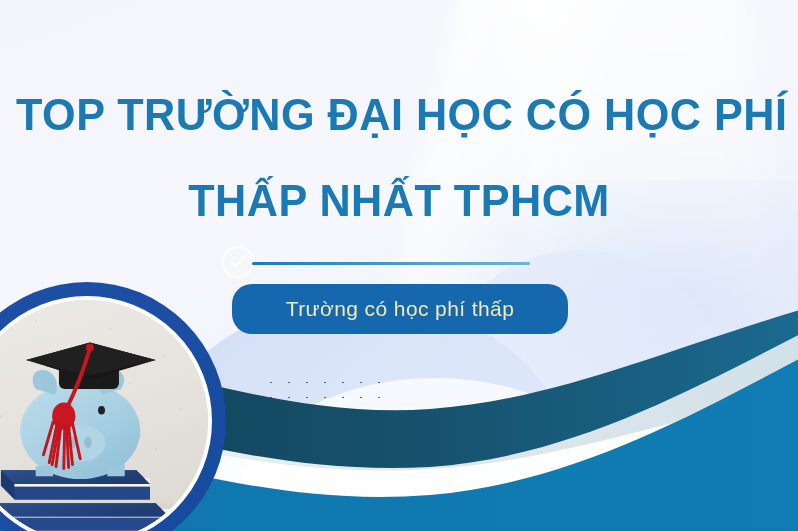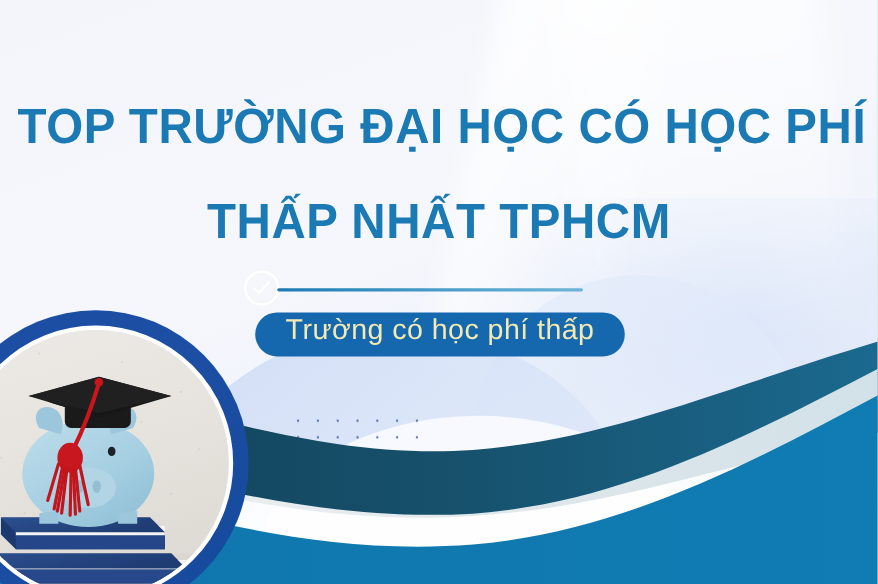--- a/index.html
+++ b/index.html
@@ -173,28 +173,29 @@
     background: linear-gradient(to right, #1b7ab3, #4a9ec9 55%, #6fb4d6);
     border-radius: 2px;
   }
 
   
   .pill {
     position: absolute;
     left: 232px;
     top: 284px;
     width: 336px;
-    height: 40px;
+    height: 50px;
     border-radius: 20px;
     background: #1568ad;
     display: flex;
+    align-items: center;
     justify-content: center;
     color: #f3e9b3;
     font-family: "Liberation Sans", sans-serif;
-    font-size: 26px;
+    font-size: 21px;
     font-weight: 500;
     letter-spacing: 0.4px;
     cursor: pointer;
   }
   .pill span { display:block; }
 </style>
 </head>
 <body>
 
 <div id="banner">

